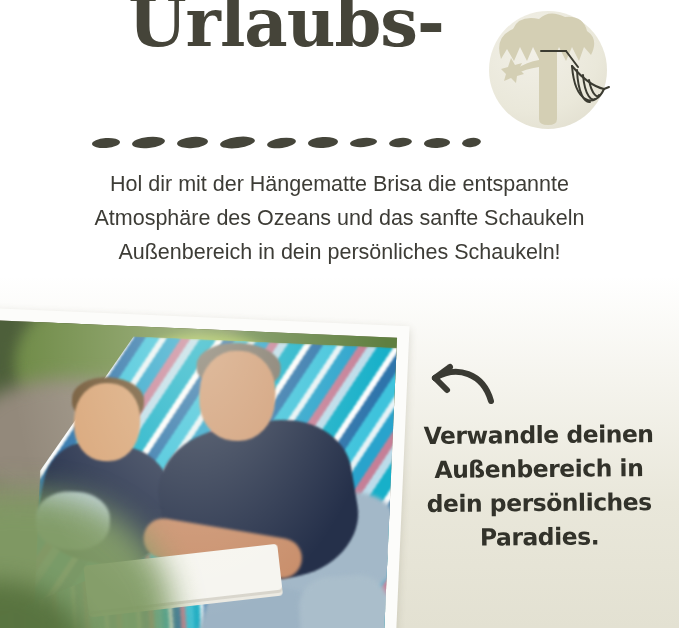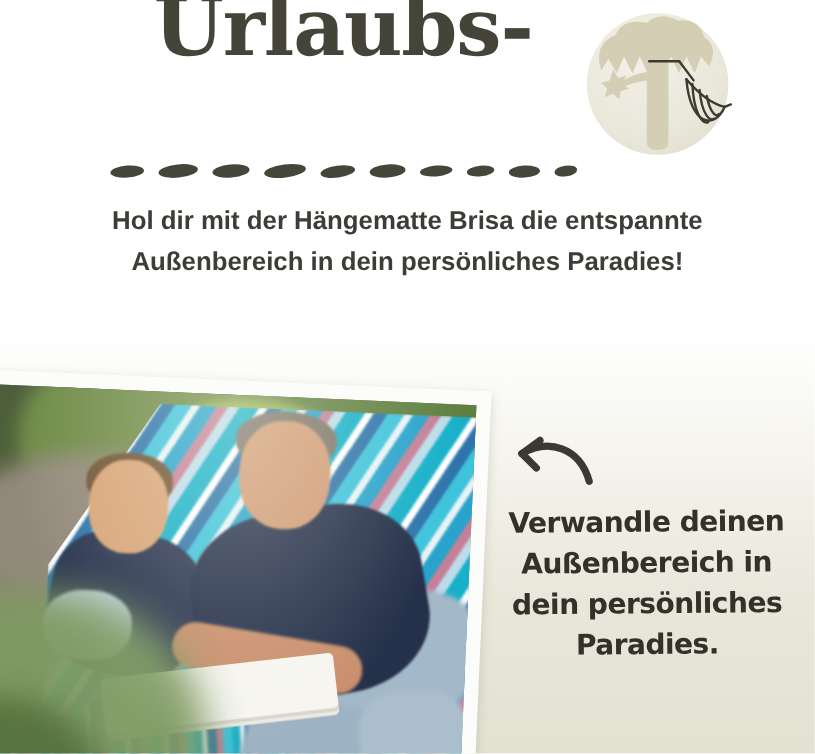--- a/index.html
+++ b/index.html
@@ -37,21 +37,21 @@
   .dash:nth-child(9){ width:26px; transform:rotate(-3deg); }
   .dash:nth-child(10){ width:19px; transform:rotate(-8deg); height:9px; }
 
   
   .badge { position:absolute; left:486px; top:8px; width:124px; height:124px; }
 
   
   .intro {
     position:absolute; top:167px; left:0; width:679px;
     text-align:center; color:#3d3c36;
-    font-size:21.5px; line-height:34px; font-weight:700;
+    font-size:21.5px; line-height:34px; font-weight:400;
   }
 
   
   .photo-frame {
     position:absolute; left:-55px; top:306px; width:465px; height:400px;
     transform:rotate(2.5deg); transform-origin:0 0;
     background:#fcfcfa; padding:12px;
     box-shadow:0 3px 9px rgba(90,85,60,0.20);
   }
   .photo-inner { position:relative; width:441px; height:376px; overflow:hidden; background:#8f8672; }
@@ -157,21 +157,22 @@
       <path d="M86,58 C97,71 109,79 118,81"></path>
       <path d="M91,62 C92,86 99,95 104,94"></path>
       <path d="M97,67 C99,89 106,93 109,91"></path>
       <path d="M103,72 C106,88 112,90 113,87"></path>
       <path d="M118,81 L123,79"></path>
     </g>
   </svg>
 
   <div class="intro">
     <div>Hol dir mit der Hängematte Brisa die entspannte</div>
-    <div>Außenbereich in dein persönliches Paradies!</div>
+    <div>Atmosphäre des Ozeans und das sanfte Schaukeln</div>
+    <div>Außenbereich in dein persönliches Schaukeln!</div>
   </div>
 
   <div class="photo-frame">
     <div class="photo-inner">
       <div class="ph blob fol-dark-tl"></div>
       <div class="ph blob fol-mid"></div>
       <div class="ph blob fol-right"></div>
       <div class="ph dirt"></div>
       <div class="ph leaves-bright"></div>
       <div class="ph leaves-lite"></div>

